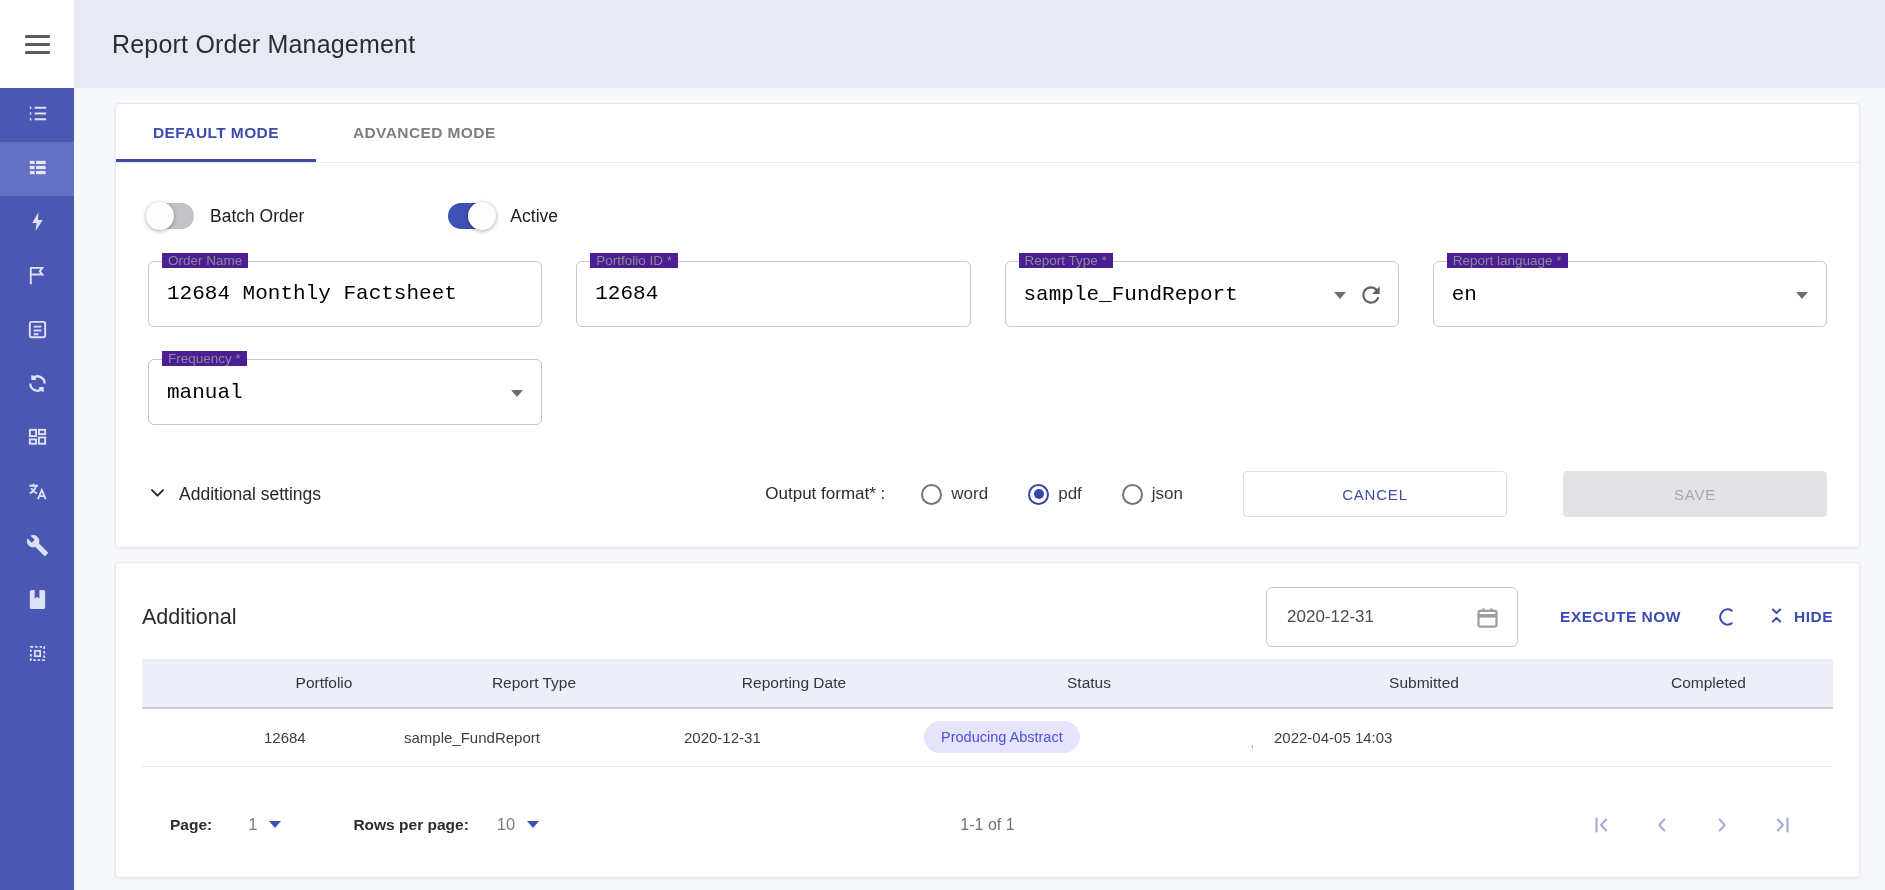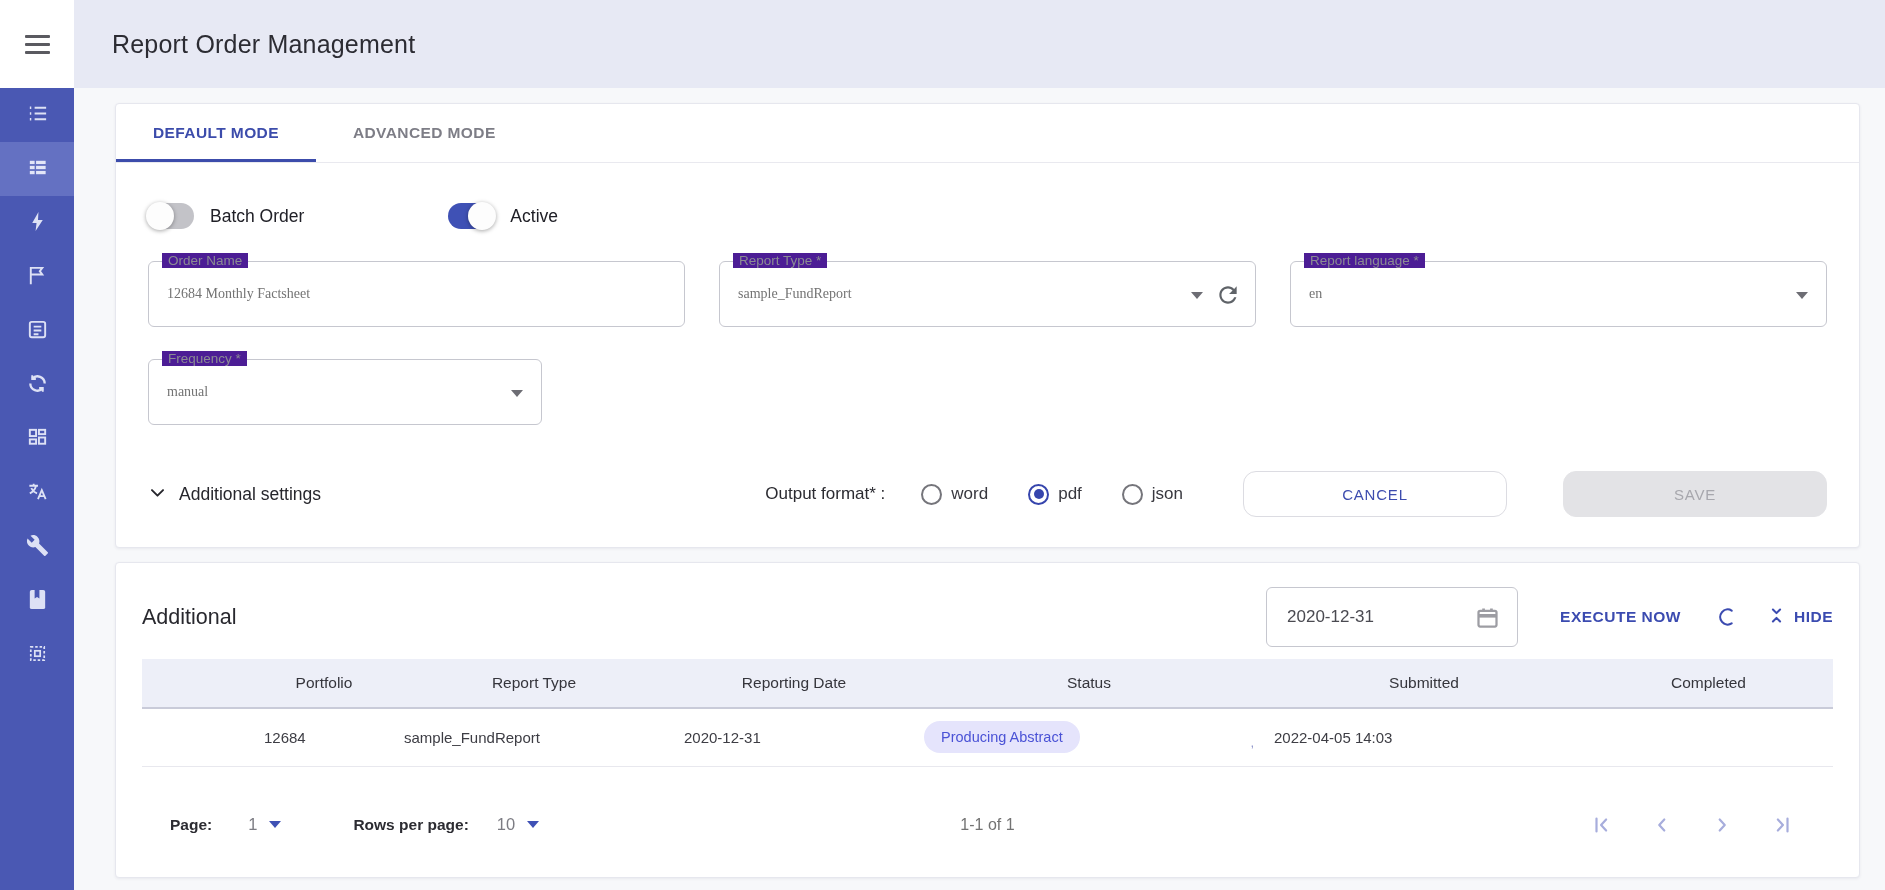--- a/index.html
+++ b/index.html
@@ -46,39 +46,39 @@
   .switch.on .thumb { left:auto; right:-2px; }
   .toggle-label { font-size:17.5px; color:#202027; }
   .toggle-group + .toggle-group { margin-left:120px; }
 
   
   .field-row { display:flex; gap:34px; margin-top:32px; }
   .field { position:relative; flex:1 1 0; height:66px; border:1px solid #c6c7cf; border-radius:6px; background:#fff; }
   .field.w-quarter { flex:0 0 auto; width:calc((100% - 102px)/4); }
   .flabel { position:absolute; top:-9px; left:13px; background:#4c1d95; padding:0 6px; font-size:13.5px; color:#8b8b93; white-space:nowrap; }
   .fvalue { width:100%; height:64px; border:none; outline:none; background:transparent;
-    padding:0 18px; font-size:14px; color:#737373; font-family:Liberation Serif, serif; display:flex; align-items:center; }
+    padding:0 18px; font-size:21px; color:#000000; font-family:Liberation Mono, monospace; display:flex; align-items:center; }
   input.fvalue { line-height:64px; }
   .caret { position:absolute; top:30px; width:0; height:0;
     border-left:6px solid transparent; border-right:6px solid transparent; border-top:7px solid #6d6d74; }
   .caret.r18 { right:18px; } .caret.r52 { right:52px; }
   .refresh-btn { position:absolute; right:14px; top:20px; width:26px; height:26px; cursor:pointer; }
 
   
   .settings-row { margin-top:46px; display:flex; align-items:center; }
   .expander { display:flex; align-items:center; gap:12px; cursor:pointer; }
   .expander-label { font-size:17.5px; color:#26262c; }
   .of-group { margin-left:auto; display:flex; align-items:center; gap:30px; }
   .of-label { font-size:17px; color:#2b2b31; margin-right:6px; }
   .radio-opt { display:flex; align-items:center; gap:9px; cursor:pointer; margin-right:10px; }
   .radio { width:21px; height:21px; border-radius:50%; border:2px solid #75757b; background:#fff; position:relative; flex:0 0 auto; }
   .radio.checked { border-color:#3645ad; }
   .radio.checked::after { content:""; position:absolute; left:3.5px; top:3.5px; width:10px; height:10px; border-radius:50%; background:#3645ad; }
   .radio-label { font-size:17px; color:#38383f; }
-  .btn { height:46px; width:264px; border-radius:13px; display:flex; align-items:center; justify-content:center;
+  .btn { height:46px; width:264px; border-radius:4px; display:flex; align-items:center; justify-content:center;
     font-size:15px; letter-spacing:.8px; cursor:pointer; font-weight:500; }
   .btn-cancel { background:#fff; border:1px solid #dcdce2; color:#3d4cae; margin-left:20px; }
   .btn-save { background:#e3e3e6; color:#a7a7ad; border:1px solid #e3e3e6; margin-left:26px; cursor:default; }
 
   
   .exec-card { margin-top:14px; padding:24px 26px 24px 26px; }
   .exec-head { display:flex; align-items:center; margin-bottom:8px; }
   .exec-title { font-size:21.5px; color:#28282e; }
   .exec-controls { margin-left:auto; display:flex; align-items:center; }
   .date-field { position:relative; width:252px; height:60px; border:1px solid #c6c7cf; border-radius:6px; background:#fff; }
@@ -242,20 +242,24 @@
               <div class="thumb"></div>
             </div>
           <div class="toggle-label">Active</div>
         </div>
       </div>
 
       <div class="field-row">
         <div class="field">
           <span class="flabel">Order Name</span>
           <input class="fvalue" value="12684 Monthly Factsheet" style="">
+        </div>
+        <div class="field">
+          <span class="flabel">Portfolio ID *</span>
+          <input class="fvalue" value="12684" style="">
         </div>
         <div class="field">
           <span class="flabel">Report Type *</span>
           <div class="fvalue">sample_FundReport</div>
           <span class="caret r52"></span>
           <span class="refresh-btn">
             <svg viewBox="0 0 24 24" width="26" height="26" fill="#5f6368">
             <path d="M17.65 6.35C16.2 4.9 14.21 4 12 4c-4.42 0-7.99 3.58-8 8s3.57 8 8 8c3.73 0 6.84-2.55 7.73-6h-2.08c-.82 2.33-3.04 4-5.65 4-3.31 0-6-2.69-6-6s2.69-6 6-6c1.66 0 3.14.69 4.22 1.78L13 11h7V4l-2.35 2.35z"></path>
               </svg>
           </span>

